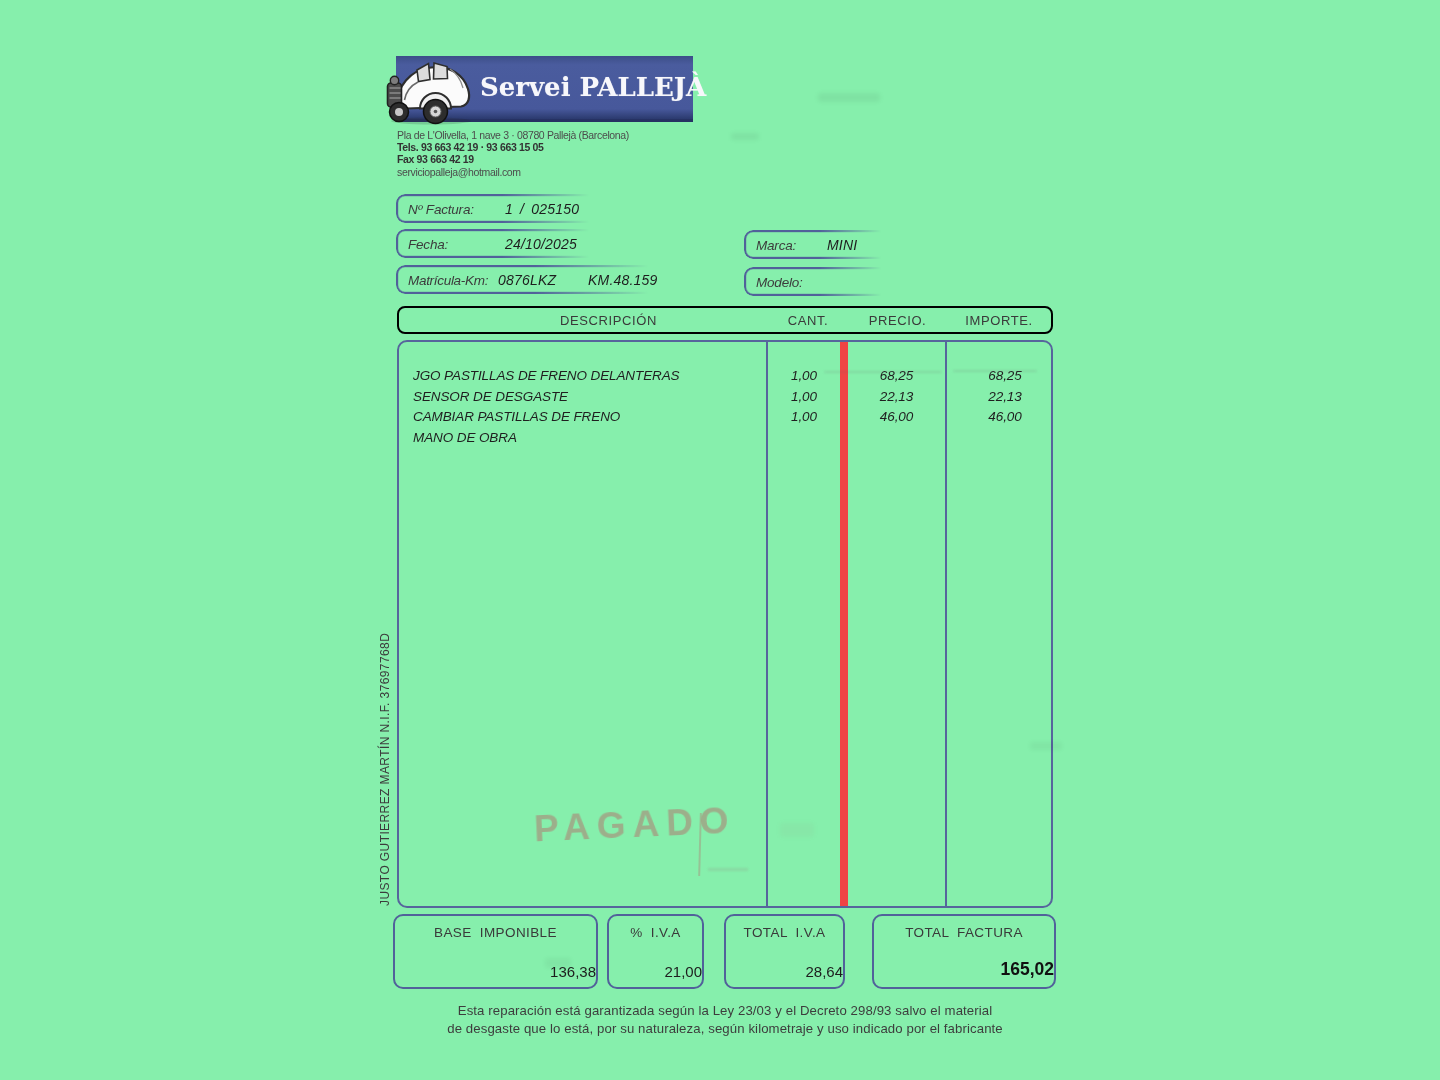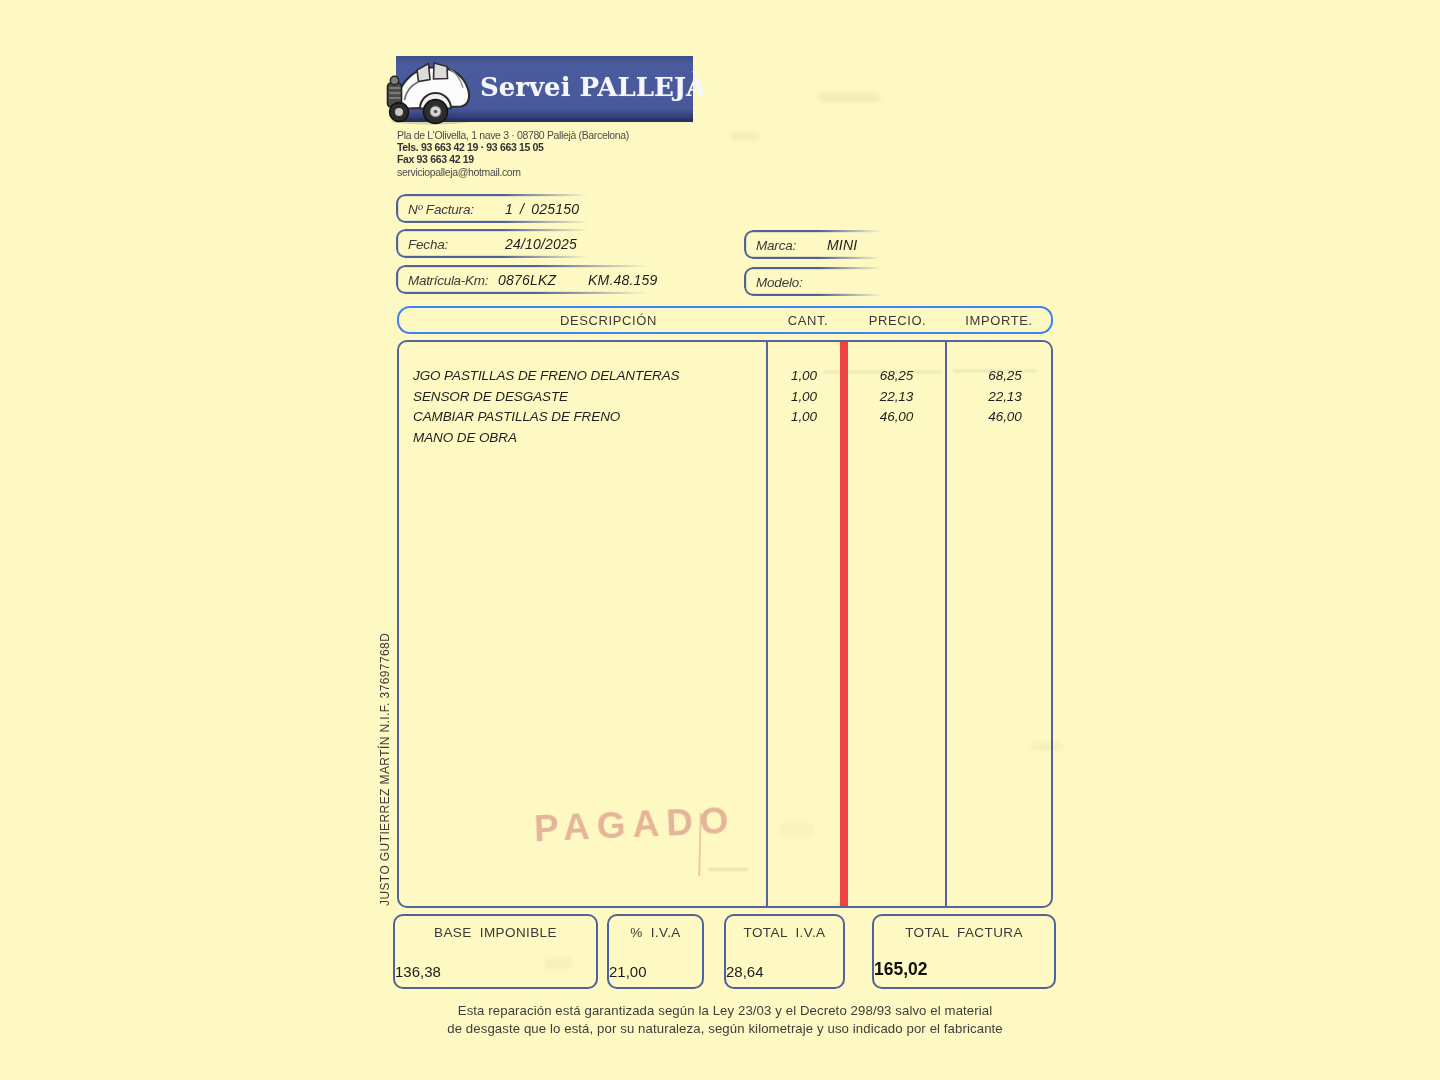--- a/index.html
+++ b/index.html
@@ -1,18 +1,18 @@
 <!DOCTYPE html>
 <html><head>
 <meta charset="utf-8">
 <style>
   * { margin:0; padding:0; box-sizing:border-box; }
   html,body { width:1440px; height:1080px; background:#ffffff; }
   body { font-family:"Liberation Sans", sans-serif; color:#2a2a2a; position:relative; overflow:hidden; }
-  .page { position:absolute; inset:0; background:#fef9c3; }
+  .page { position:absolute; inset:0; background:#86efac; }
 
   
   .banner {
     position:absolute; left:396px; top:56px; width:297px; height:66px;
     background:linear-gradient(180deg,#3c4e88 0%,#4a5c9e 14%,#47589b 84%,#2b3a6e 100%);
     border-bottom:3px solid #263263;
   }
   .banner-title {
     position:absolute; left:84px; top:50%; transform:translateY(-52%);
     font-family:"DejaVu Serif", serif; font-weight:700; font-size:26px;
@@ -51,21 +51,21 @@
   #box-modelo    { left:744px; top:267px; width:146px; }
   #box-factura .fvalue, #box-fecha .fvalue { left:109px; word-spacing:3px; }
   #box-matricula .flabel { letter-spacing:-0.3px; }
   #box-matricula .fvalue.mat { left:102px; }
   #box-matricula .fvalue.km  { left:192px; }
   #box-marca .fvalue, #box-modelo .fvalue { left:83px; }
 
   
   .thead-box {
     position:absolute; left:397px; top:306px; width:656px; height:28px;
-    border:2px solid #3b82f6; border-radius:13px; display:flex;
+    border:2px solid #000000; border-radius:8px; display:flex;
   }
   .thead-box .hcell {
     display:flex; align-items:center; justify-content:center;
     font-size:13px; color:#3a3a3a; letter-spacing:0.6px; white-space:nowrap;
   }
   .hc-desc { flex:0 0 369px; padding-left:50px; }
   .hc-cant { flex:0 0 80px; }
   .hc-precio { flex:0 0 99px; }
   .hc-importe { flex:1; }
 
@@ -110,21 +110,21 @@
   }
   #tb-base  { left:393px; width:205px; }
   #tb-ivap  { left:607px; width:97px; }
   #tb-ivat  { left:724px; width:121px; }
   #tb-total { left:872px; width:184px; }
   .totalbox .tlabel {
     position:absolute; top:9px; width:100%; text-align:center;
     font-size:13.5px; color:#3a3a3a; letter-spacing:0.4px; word-spacing:4px; white-space:nowrap;
   }
   .totalbox .tvalue {
-    position:absolute; bottom:7px; width:100%; text-align:left;
+    position:absolute; bottom:7px; width:100%; text-align:right;
     font-size:15px; color:#1d1d1d;
   }
   #tb-total .tvalue { font-size:17.5px; font-weight:700; color:#111; }
 
   
   .disclaimer {
     position:absolute; left:397px; top:1002px; width:656px;
     text-align:center; font-size:13.2px; line-height:17.5px; color:#3d3d3d;
     letter-spacing:0.1px; white-space:nowrap;
   }

